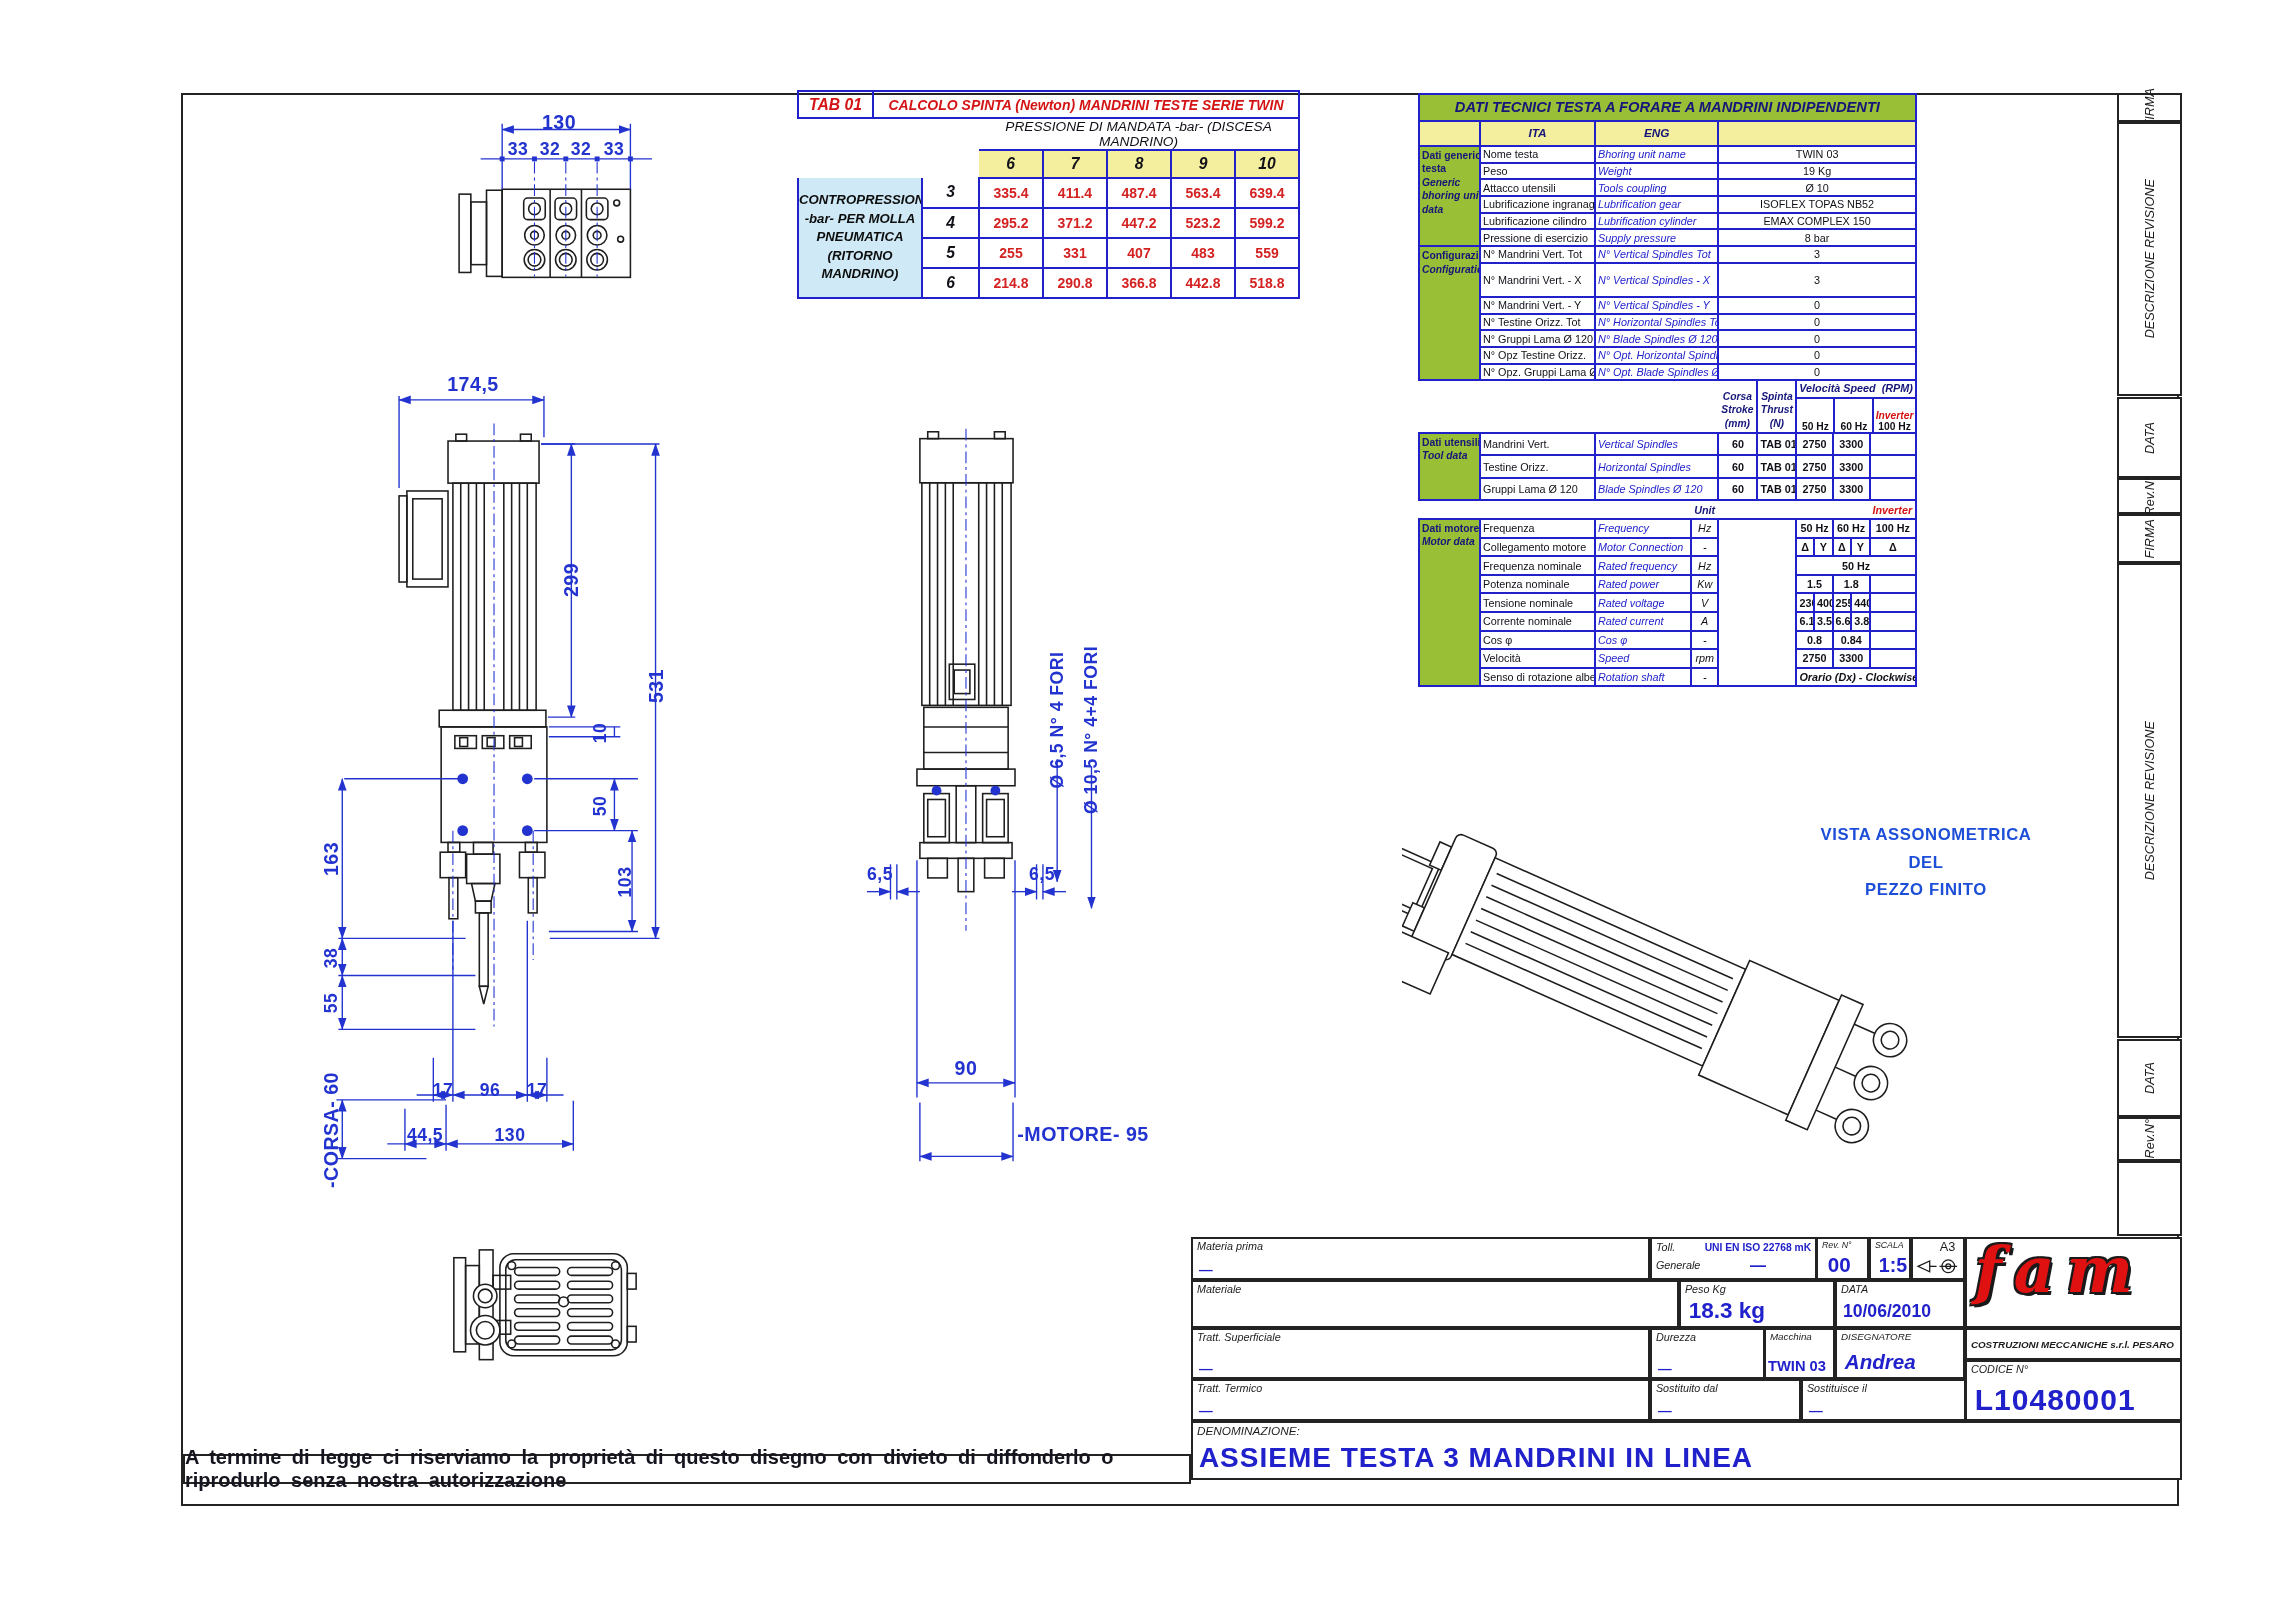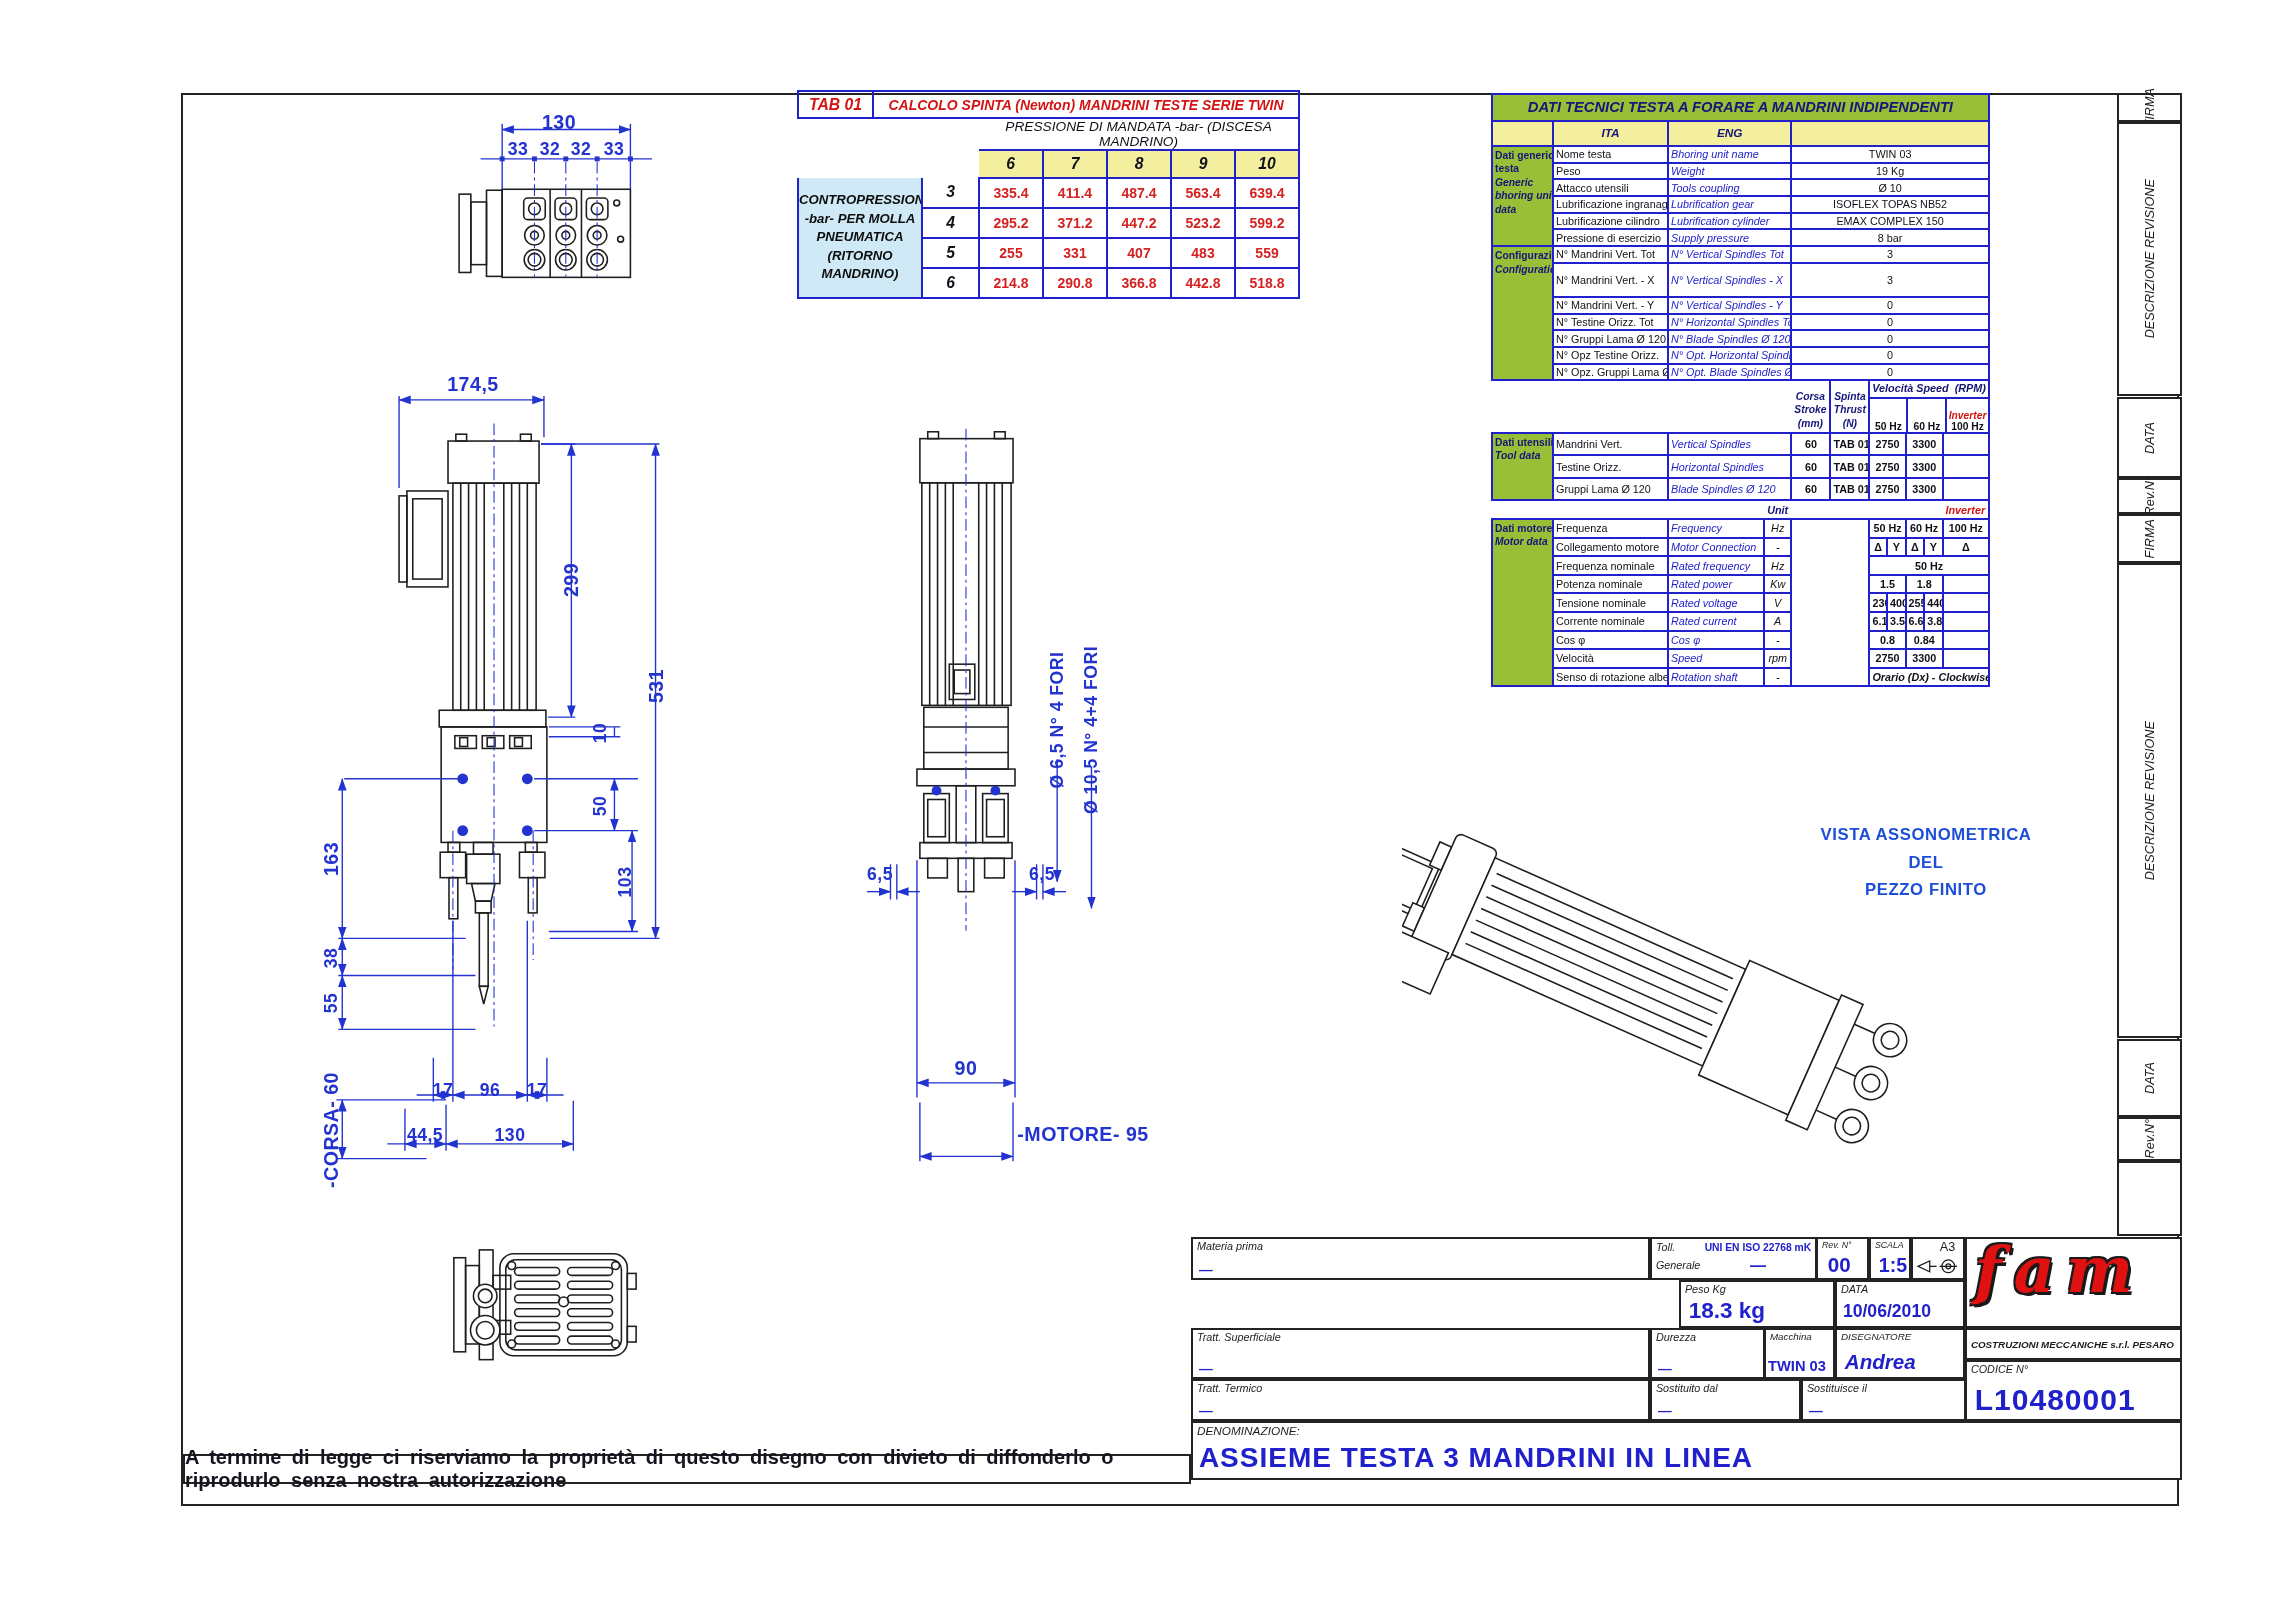--- a/index.html
+++ b/index.html
@@ -20,21 +20,21 @@
   .t01 .nob{border-left:hidden;border-right:hidden;border-bottom:hidden;}
   .t01 .tag{color:#d41414;font-style:italic;font-weight:bold;font-size:15.7px;}
   .t01 .ttl{color:#d41414;font-style:italic;font-weight:bold;font-size:14px;}
   .t01 .ph{font-weight:normal;font-style:italic;font-size:13.7px;color:#101018;}
   .t01 .yc{background:#f4ef9e;font-weight:bold;font-style:italic;font-size:15.7px;color:#101018;}
   .t01 .lbl{background:#cfeaf6;font-weight:bold;font-style:italic;font-size:13.2px;line-height:1.4;color:#0d0d0d;}
   .t01 .bp{font-weight:bold;font-style:italic;font-size:15.7px;color:#101018;}
   .t01 .val{color:#d42222;font-weight:bold;font-size:14px;}
 
   
-  .tech{position:absolute;left:1491px;top:93px;border-collapse:collapse;table-layout:fixed;width:497px;}
+  .tech{position:absolute;left:1418px;top:93px;border-collapse:collapse;table-layout:fixed;width:497px;}
   .tech td{border:2px solid #2121cc;padding:0 2px;font-size:10.8px;color:#101018;vertical-align:middle;overflow:hidden;white-space:nowrap;}
   .tech .ttl{background:#98bf35;color:#15157a;text-align:center;font-weight:bold;font-style:italic;font-size:14.7px;}
   .tech .hd{background:#f4ef9e;color:#15157a;text-align:center;font-weight:bold;font-style:italic;font-size:11.8px;}
   .tech .side{background:#98bf35;color:#15157a;font-weight:bold;font-size:10.3px;line-height:1.3;vertical-align:top;padding-top:2px;}
   .tech .e{font-style:italic;}
   .tech .ln{display:block;}
   .tech .eng{color:#2121cc;font-style:italic;}
   .tech .ctr{text-align:center;}
   .tech .b{font-weight:bold;}
   .tech .i{font-style:italic;}
@@ -698,20 +698,23 @@
             <line x1="14" y1="8.5" x2="21" y2="8.5"></line>
           <circle cx="33" cy="8.5" r="6.5"></circle>
             <circle cx="33" cy="8.5" r="2.5"></circle>
             <line x1="24" y1="8.5" x2="42" y2="8.5"></line>
         </g>
       </svg>
     </div>
     <div class="cell" style="left:774px;top:0;width:217px;height:91px">
       <span class="fam">fam</span>
     </div>
+    <div class="cell" style="left:0;top:43px;width:488px;height:48px">
+      <span class="lab">Materiale</span>
+    </div>
     <div class="cell" style="left:488px;top:43px;width:156px;height:48px">
       <span class="lab">Peso Kg</span>
       <span class="blue" style="position:absolute;bottom:2px;left:7.8px;font-size:22.5px">18.3 kg</span>
     </div>
     <div class="cell" style="left:644px;top:43px;width:130px;height:48px">
       <span class="lab">DATA</span>
       <span class="blue" style="position:absolute;bottom:3.9px;left:5.9px;font-size:17.6px">10/06/2010</span>
     </div>
     <div class="cell" style="left:774px;top:91px;width:217px;height:32px">
       <span style="position:absolute;top:8.8px;left:3.9px;font-style:italic;font-weight:bold;font-size:9.8px;color:#1c1c1c;white-space:nowrap">COSTRUZIONI MECCANICHE s.r.l. PESARO</span>

